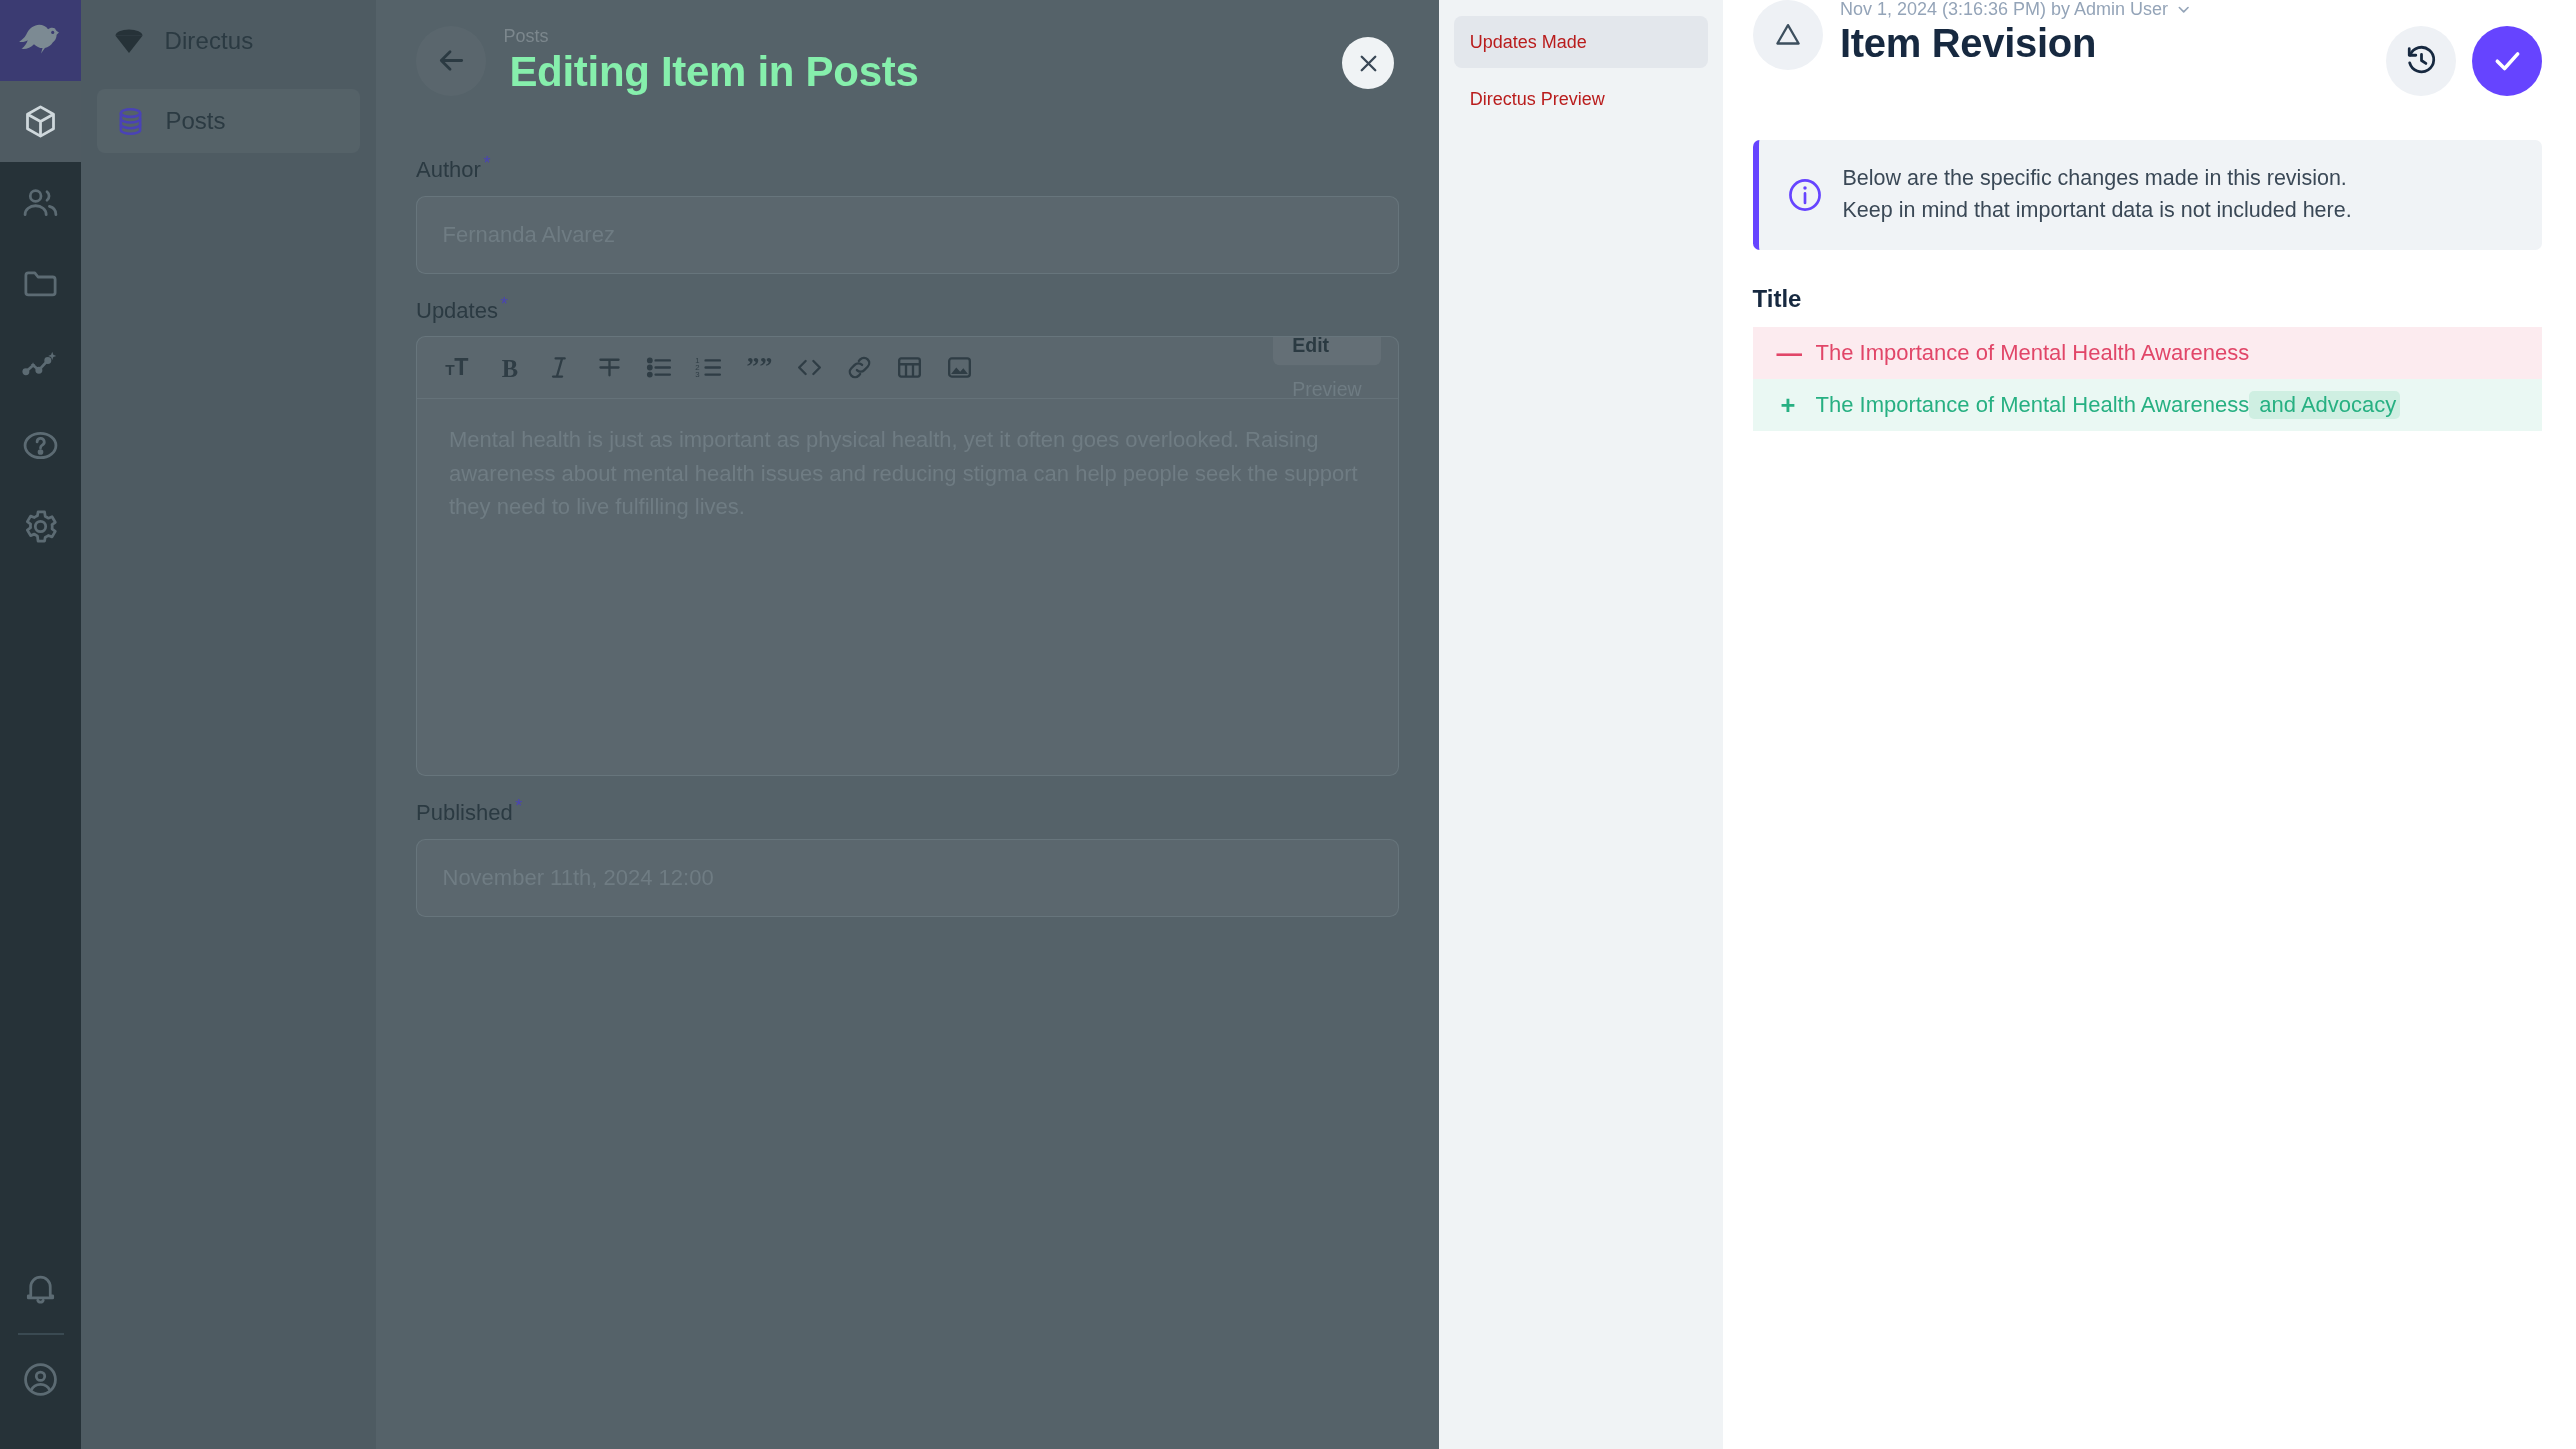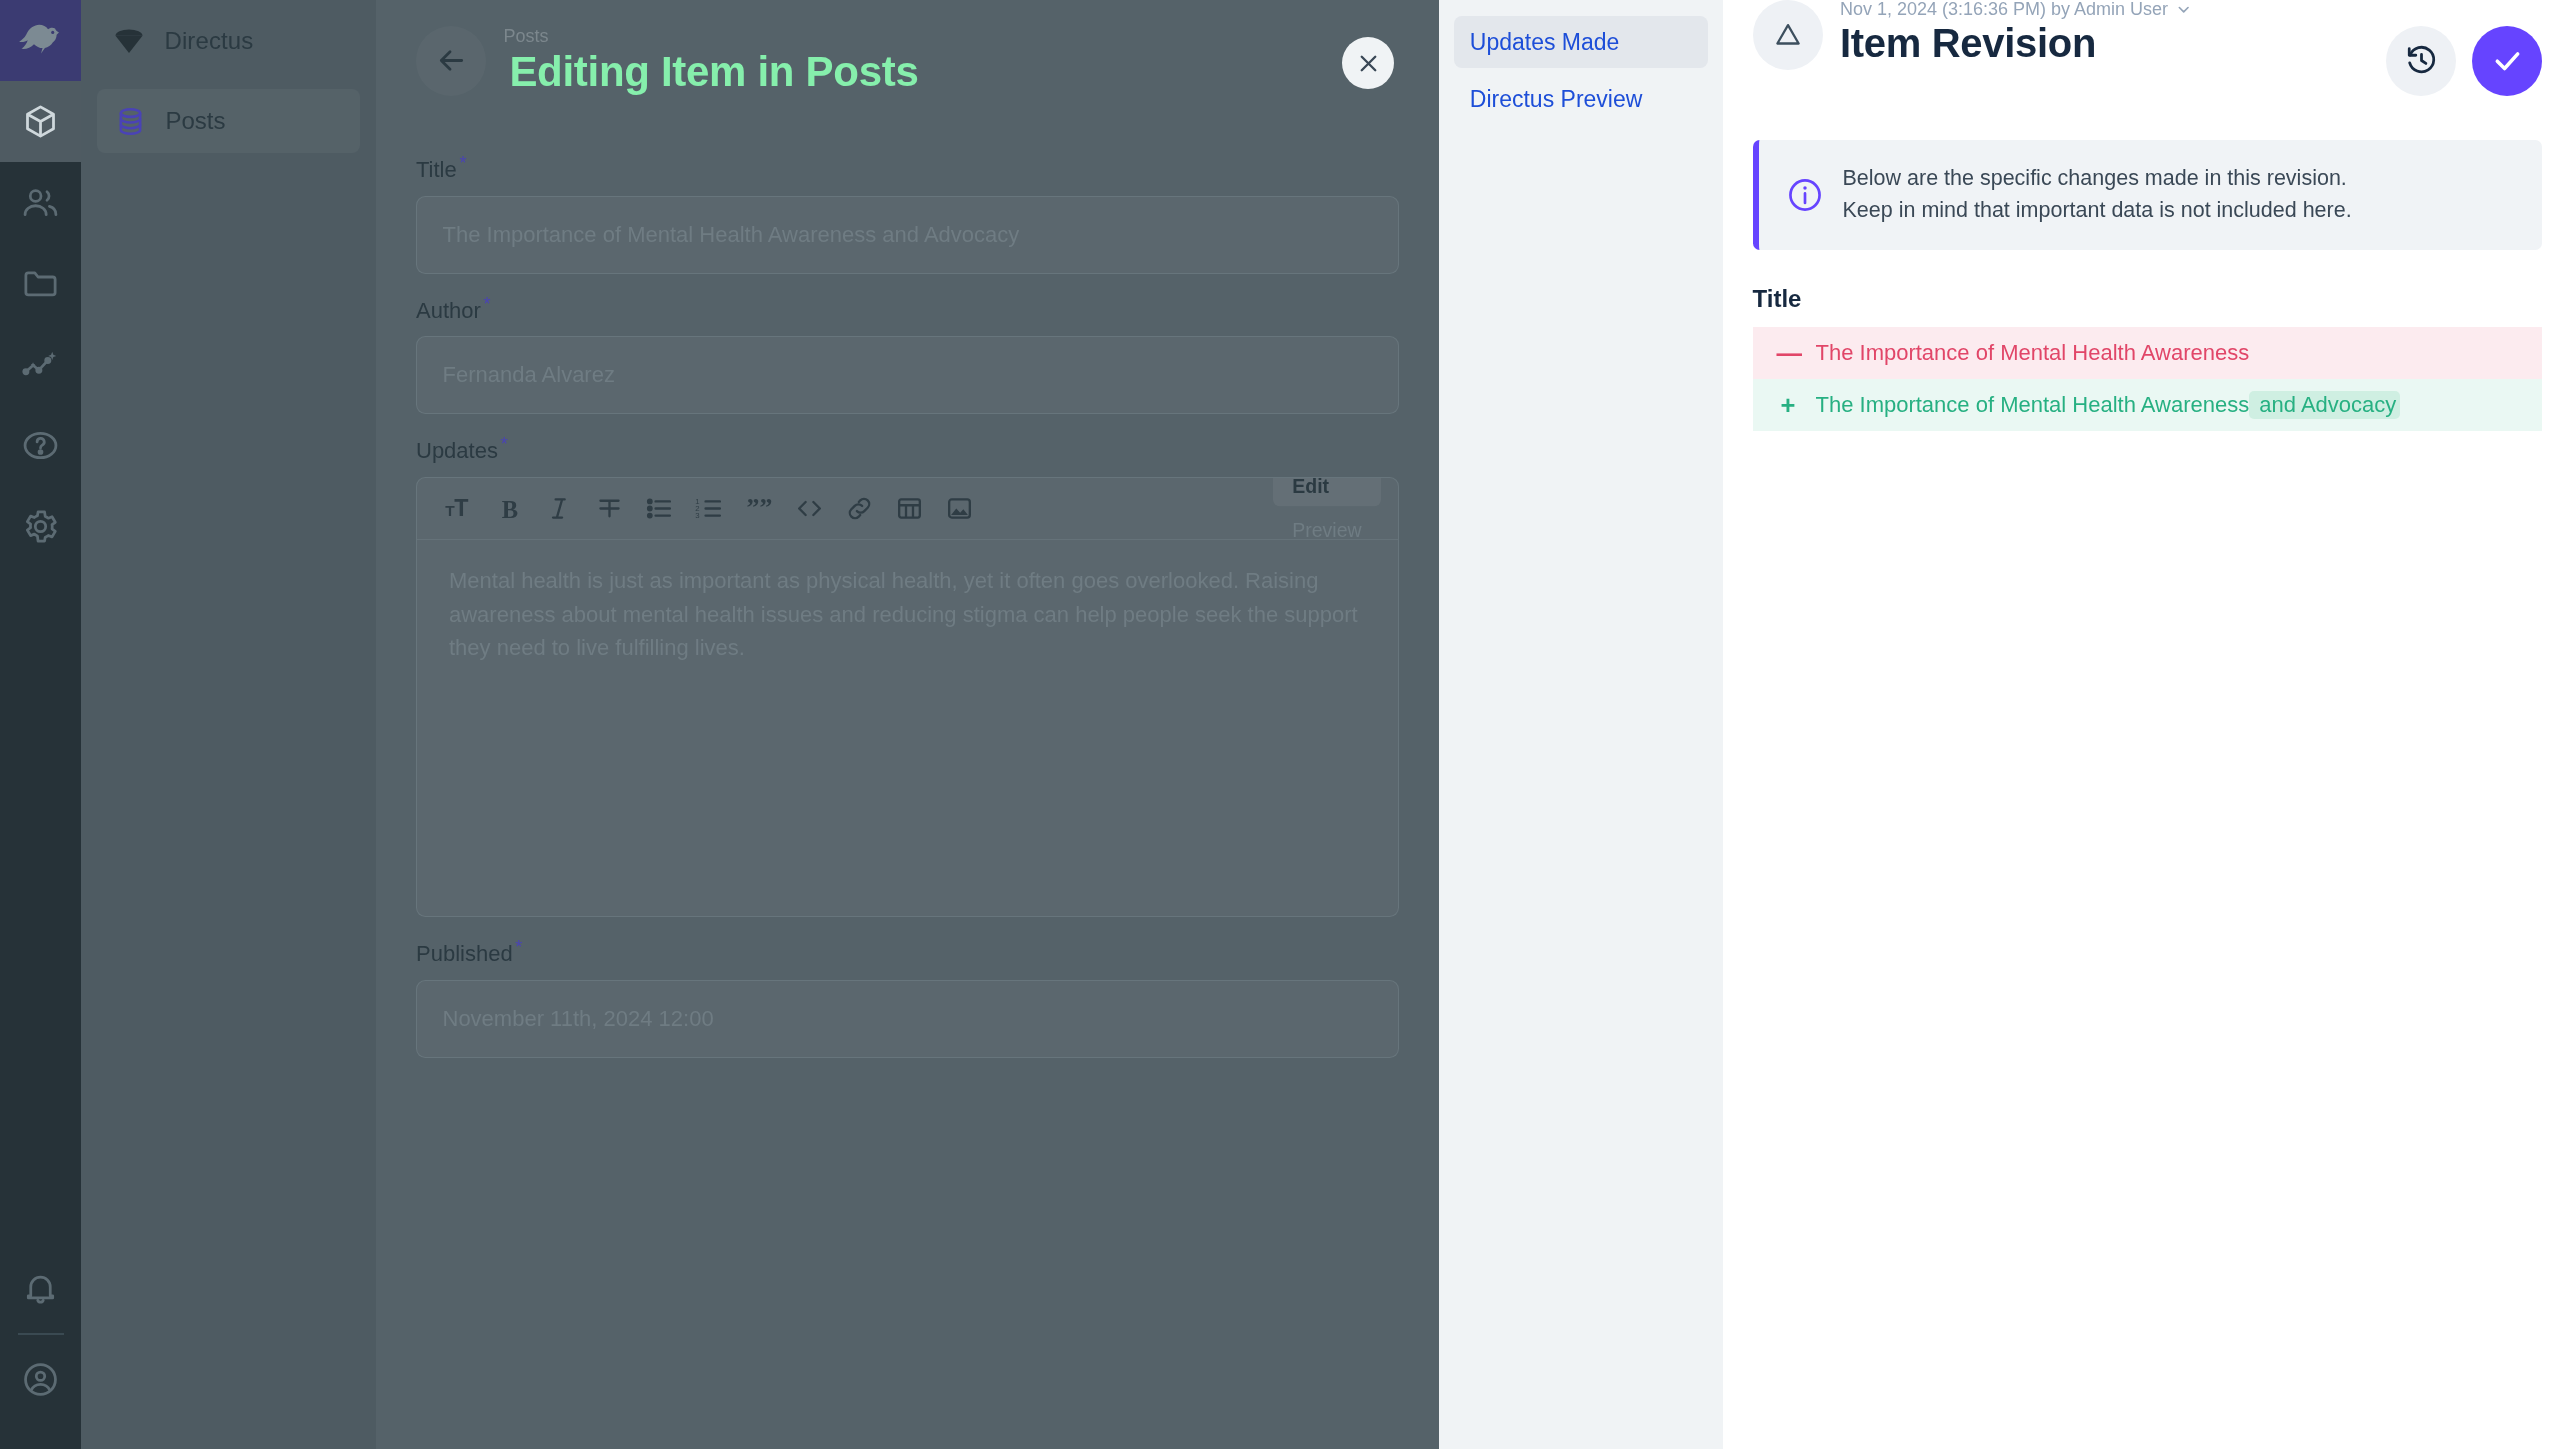--- a/index.html
+++ b/index.html
@@ -114,21 +114,21 @@
   .drawer {
     position: absolute; left: 1439px; top: 0; right: 0; height: 1449px;
     background: #ffffff; display: flex;
   }
   .drawer-nav {
     width: 284px; height: 1449px; background: #F0F3F5; flex: none;
     padding: 16px 14.8px 0 14.8px;
   }
   .drawer-nav-item {
     height: 52px; border-radius: 8px; display: flex; align-items: center;
-    padding: 0 16px; font-size: 23px; color: #1d4ed8; margin-bottom: 5.4px;
+    padding: 0 16px; font-size: 18px; color: #b91c1c; margin-bottom: 5.4px;
   }
   .drawer-nav-item.active { background: #E3E7EC; }
 
   .drawer-main { flex: 1 1 auto; height: 1449px; background: #ffffff; position: relative; }
   .drawer-header {
     height: 121px; display: flex; padding: 0 34px 0 29.5px;
   }
   .drawer-avatar {
     width: 70px; height: 70px; border-radius: 50%; background: #EEF1F5; flex: none;
     display: flex; align-items: center; justify-content: center; color: #3d4f5e;
@@ -286,24 +286,20 @@
           </svg>
         </div>
         <div class="title-block">
           <div class="breadcrumb">Posts</div>
           <div class="page-title">Editing Item in Posts</div>
         </div>
       </div>
 
       <div class="form">
 
-        <div class="field">
-          <span class="field-label"><span>Title</span><span class="req">*</span></span>
-          <div class="input-box">The Importance of Mental Health Awareness and Advocacy</div>
-        </div>
 
         <div class="field">
           <span class="field-label"><span>Author</span><span class="req">*</span></span>
           <div class="input-box">Fernanda Alvarez</div>
         </div>
 
         <div class="field">
           <span class="field-label"><span>Updates</span><span class="req">*</span></span>
           <div class="editor-box">
             <div class="editor-toolbar">

